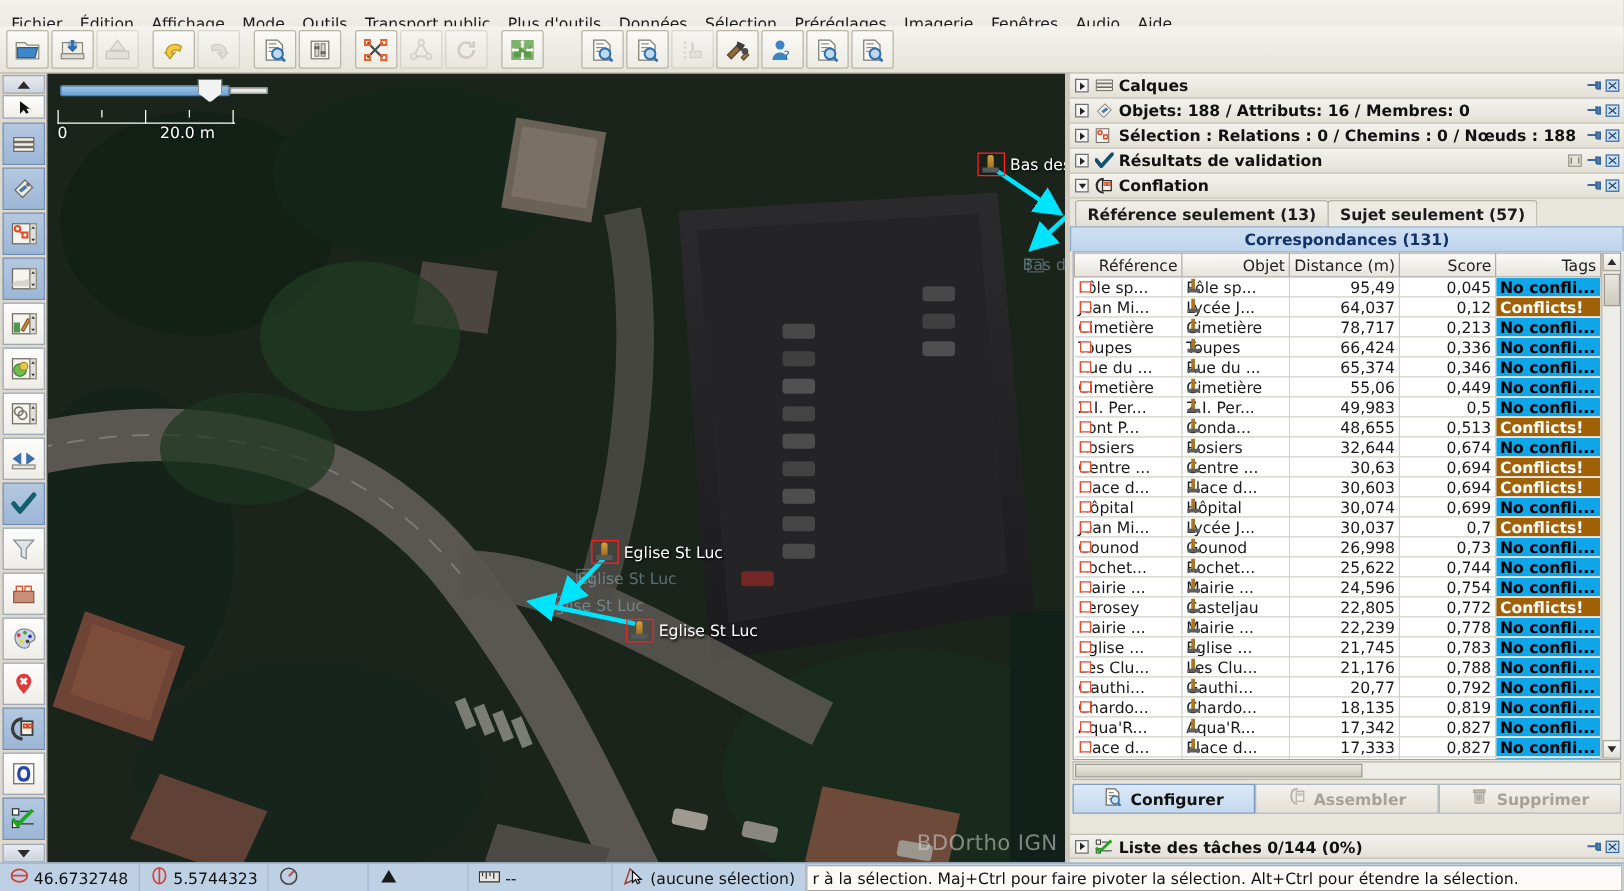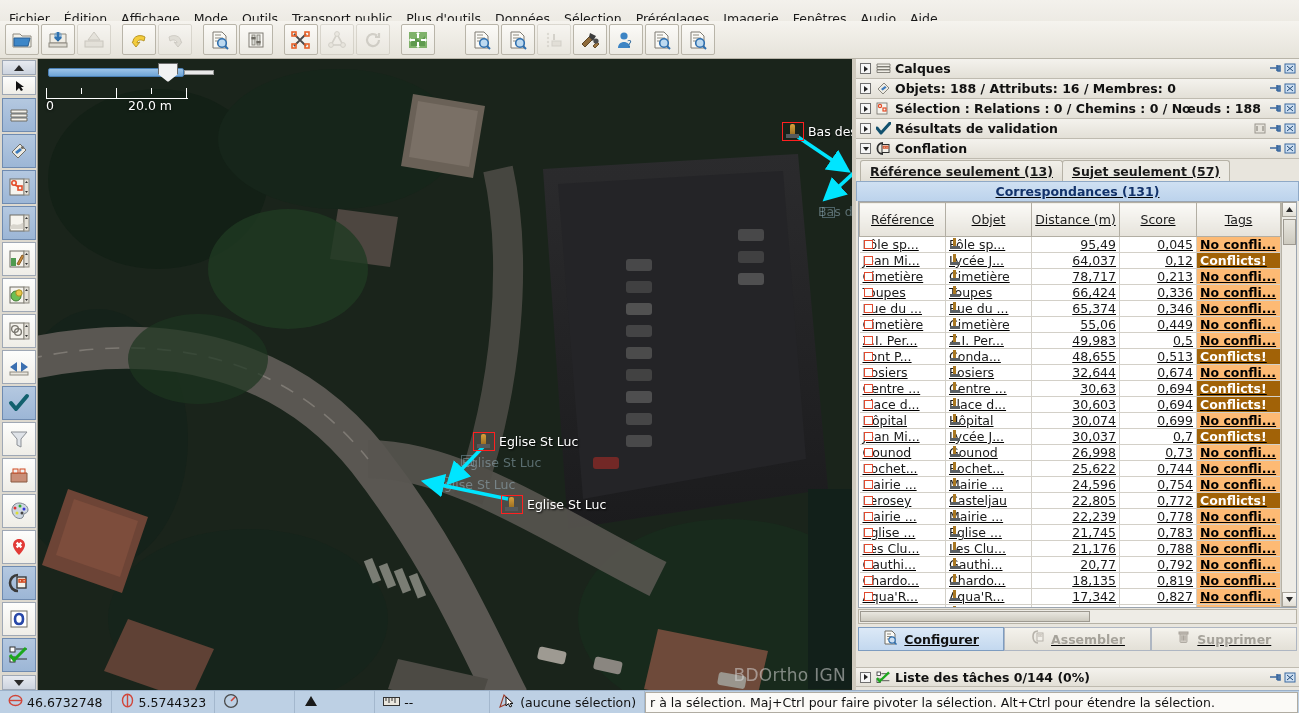--- a/index.html
+++ b/index.html
@@ -151,21 +151,21 @@
   }
   .dockrow .tgl.open:after{
     border-left:3.5px solid transparent;border-right:3.5px solid transparent;
     border-top:4px solid #222;border-bottom:0;
   }
   .dockrow .dico { width:16px; height:16px; flex:none; display:flex;align-items:center;justify-content:center;}
   .dockrow .dtitle { font-size:12.5px; font-weight:bold; color:#111; white-space:nowrap; flex:1; }
   .dockrow .dbtns { display:flex; gap:2px; padding-right:3px; }
   .dbtn { width:13px;height:13px; display:flex;align-items:center;justify-content:center; }
 
-  #conflation-body { background:#e8e5dd;text-decoration:underline; }
+  #conflation-body { background:#e8e5dd; }
   .tabstrip { display:flex; align-items:flex-end; height:22px; padding-left:4px; background:#e8e5dd; }
   .tab {
     height:21px; padding:0 9px; display:flex; align-items:center;
     font-size:12.5px; font-weight:bold; color:#1a1a1a;
     background: linear-gradient(180deg,#f2f0ea 0%,#e1ded5 100%);
     border:1px solid #b6b2a6; border-bottom:none;
     border-radius:3px 3px 0 0; margin-right:-1px; cursor:default;
   }
   .tab.active { background:#eceae3; }
 
@@ -176,33 +176,34 @@
     font-size:12.5px; font-weight:bold; color:#12326a;
   }
 
   
   .tblwrap {
     margin: 0 2px; border:1px solid #9aa4b0; background:#fff;
     position:relative; height:407px; overflow:hidden;
   }
   table.ctbl { border-collapse:collapse; width: 421px; table-layout:fixed; }
   table.ctbl th {
-    height:34px; background: linear-gradient(180deg,#fbfaf7 0%,#e6e3db 100%);
+    height:19px; background: linear-gradient(180deg,#fbfaf7 0%,#e6e3db 100%);
     border:1px solid #b2aea3; font-weight:normal; font-size:12.5px; color:#222;
     padding:0 3px;
+    text-align:right;
   }
   table.ctbl td {
     height:16px; border-right:1px solid #d3d0c8; border-bottom:1px solid #d3d0c8;
     font-size:12.5px; color:#1a1a1a; padding:0 3px; white-space:nowrap; overflow:hidden;
     background:#fff;
   }
   td.cref, td.cobj { position:relative; padding-left:18px; }
   td.cnum { text-align:right; }
   td.ctag { font-weight:bold; padding-left:1px; }
-  td.ctag.ok { background:#fdba74; color:#000; }
+  td.ctag.ok { background:#0ea5e9; color:#000; }
   td.ctag.bad { background:#a16207; color:#ffffff; }
   .refsq {
     position:absolute; left:4px; top:3px; width:9px;height:9px;
     border:1.4px solid #e04a2f; background:#fff;
   }
   .objpin { position:absolute; left:3px; top:1px; width:12px; height:14px; }
   .objpin i { position:absolute; left:4px; top:0; width:3px;height:9px;background:#a87722; display:block;}
   .objpin b { position:absolute; left:1px; top:8px; width:10px;height:3px;background:#5a5f63; display:block;}
 
   .vsb {

